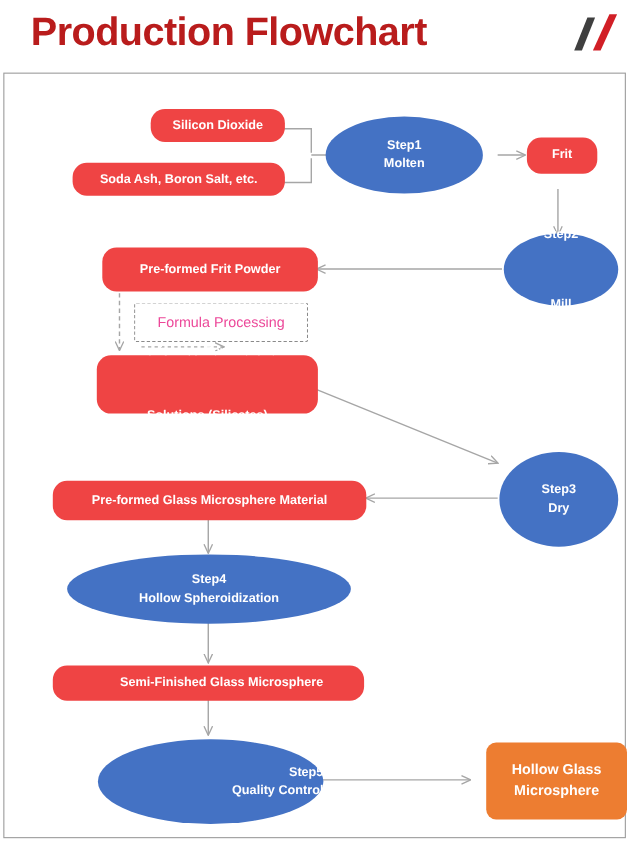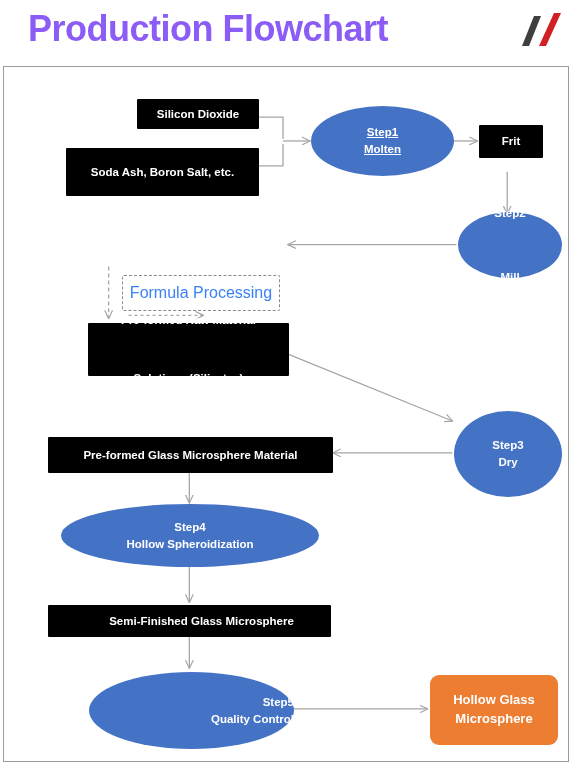--- a/index.html
+++ b/index.html
@@ -23,21 +23,21 @@
     width: 573px; height: 66px;
     background: #ffffff;
   }
   #page-title {
     position: absolute;
     left: 28px;
     top: 8px;
     font-size: 36px;
     font-weight: bold;
     letter-spacing: -0.5px;
-    color: #8b5cf6;
+    color: #b91c1c;
     font-family: "Liberation Sans", sans-serif;
     white-space: nowrap;
   }
   #brand-logo {
     position: absolute;
     left: 510px;
     top: 10px;
     width: 52px;
     height: 42px;
   }
@@ -70,38 +70,39 @@
     justify-content: center;
     text-align: center;
     z-index: 3;
   }
   .node .line {
     display: block;
     line-height: 1.45;
   }
 
   .box {
-    background: #000000;
-    border-radius: 1px;
+    background: #ef4444;
+    border-radius: 13px;
     color: #ffffff;
     font-weight: bold;
     font-size: 11.5px;
   }
   .box.orange {
     background: #ed7d31;
     border-radius: 9px;
     font-size: 13px;
+    margin-left: 12px;
   }
   .box.dashed {
     background: #ffffff;
     border: 1px dashed #8a8a8a;
     border-radius: 2px;
-    color: #3b82f6;
+    color: #ec4899;
     font-weight: normal;
-    font-size: 16px;
+    font-size: 13px;
   }
 
   .ellipse {
     background: #4472c4;
     border-radius: 50%;
     color: #ffffff;
     font-weight: bold;
     font-size: 11.5px;
   }
 
@@ -156,38 +157,41 @@
 
     <line x1="186" y1="570" x2="186" y2="603" stroke="#a6a6a6" stroke-width="1.3" marker-end="url(#ah)"></line>
 
     <line x1="290" y1="644" x2="425" y2="644" stroke="#a6a6a6" stroke-width="1.3" marker-end="url(#ah)"></line>
   </svg>
 
   <div class="node box" style="left:133px; top:32px; width:122px; height:30px;">
     <span class="line">Silicon Dioxide</span>
   </div>
 
-  <div class="node box" style="left:62px; top:81px; width:193px; height:48px;">
+  <div class="node box" style="left:62px; top:81px; width:193px; height:30px;">
     <span class="line">Soda Ash, Boron Salt, etc.</span>
   </div>
 
-  <div class="node ellipse" style="left:307px; top:39px; width:143px; height:70px;text-decoration:underline;">
+  <div class="node ellipse" style="left:292px; top:39px; width:143px; height:70px;">
     <span class="line">Step1</span>
     <span class="line">Molten</span>
   </div>
 
   <div class="node box" style="left:475px; top:58px; width:64px; height:33px;">
     <span class="line">Frit</span>
   </div>
 
   <div class="node ellipse" style="left:454px; top:145px; width:104px; height:66px;gap:47px;">
     <span class="line">Step2</span>
     <span class="line">Mill</span>
   </div>
 
+  <div class="node box" style="left:89px; top:158px; width:196px; height:40px;">
+    <span class="line">Pre-formed Frit Powder</span>
+  </div>
 
   <div class="node box dashed" style="left:118px; top:208px; width:158px; height:36px;">
     <span class="line">Formula Processing</span>
   </div>
 
   <div class="node box" style="left:84px; top:256px; width:201px; height:53px;gap:41px;">
     <span class="line">Pre-formed Raw Material</span>
     <span class="line">Solutions (Silicates)</span>
   </div>
 

